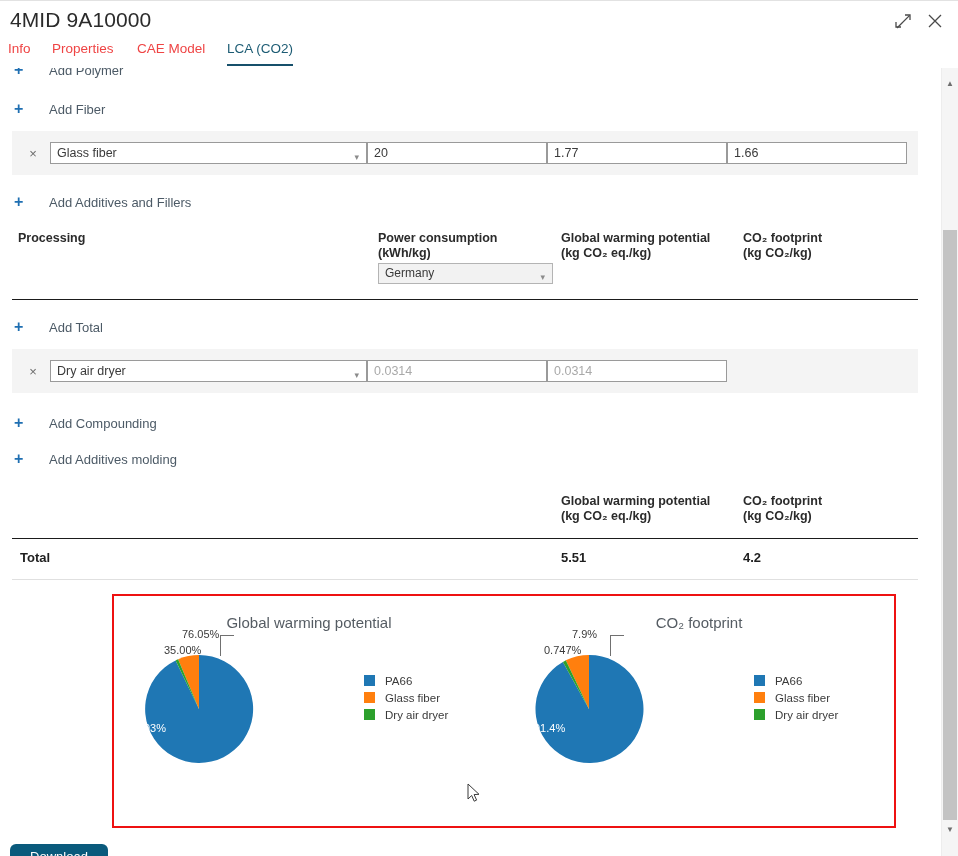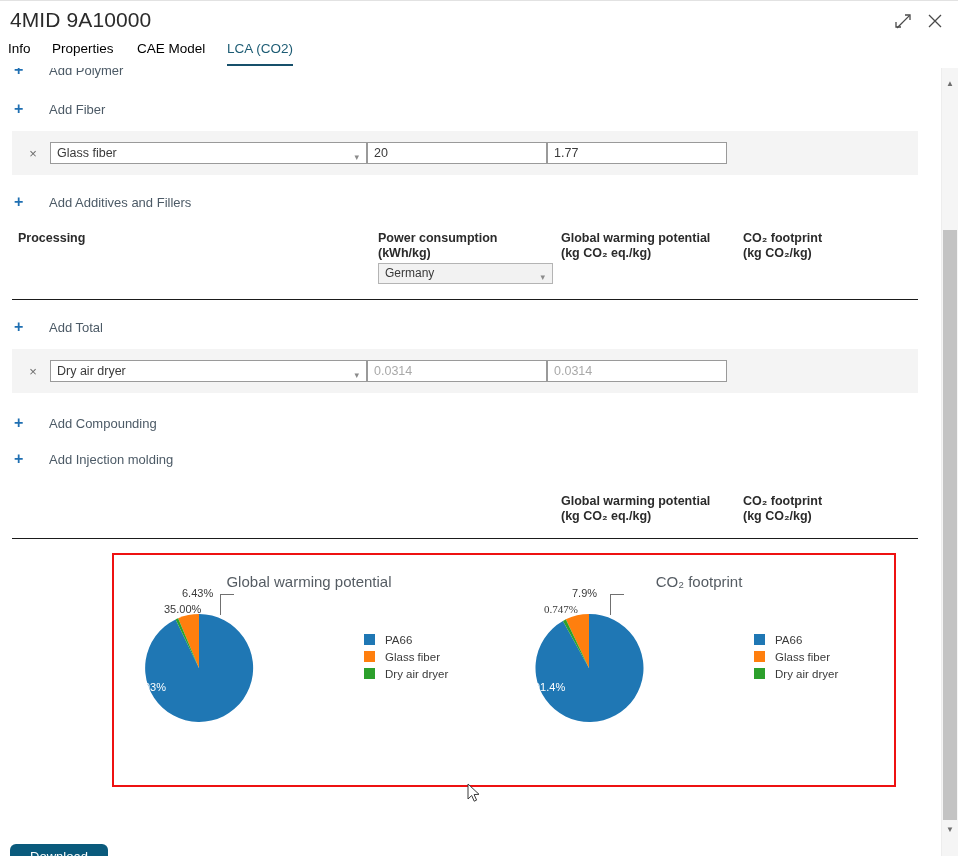--- a/index.html
+++ b/index.html
@@ -50,21 +50,21 @@
     position: absolute;
     left: 0;
     top: 40px;
     height: 28px;
     width: 958px;
   }
   .tab {
     position: absolute;
     top: 0;
     font-size: 13.5px;
-    color: #000000;
+    color: #ef4444;
     padding-bottom: 8px;
     cursor: pointer;
     white-space: nowrap;
   }
   .tab.active {
     color: #1d5c74;
     border-bottom: 2px solid #17506b;
   }
 
   
@@ -378,20 +378,21 @@
     </div>
 
     <div class="comp-row" style="margin-top:9px;">
       <div class="x-btn">×</div>
       <div class="sel">
         <span>Glass fiber</span>
         <span class="caret">▾</span>
       </div>
       <div class="txtin">20</div>
       <div class="txtin">1.77</div>
+      <div class="txtin">1.66</div>
     </div>
 
     <div class="addrow" style="margin-top:14px;">
       <span class="plus">+</span>
       <span class="lbl">Add Additives and Fillers</span>
     </div>
 
     <div class="tbl-head" style="margin-top:16px;">
       <div class="th" style="left:0;text-align:center;">Processing</div>
       <div class="th" style="left:360px;">
@@ -428,52 +429,57 @@
       <div class="txtin ro">0.0314</div>
     </div>
 
     <div class="addrow" style="margin-top:17px;">
       <span class="plus">+</span>
       <span class="lbl">Add Compounding</span>
     </div>
 
     <div class="addrow" style="margin-top:10px;">
       <span class="plus">+</span>
-      <span class="lbl">Add Injection molding</span>
+      <span class="lbl">Add Additives molding</span>
     </div>
 
     <div class="tbl-head" style="margin-top:22px;height:44px;">
       <div class="th" style="left:543px;">
         <span>Global warming potential</span>
         <span class="unit">(kg CO₂ eq./kg)</span>
       </div>
       <div class="th" style="left:725px;">
         <span>CO₂ footprint</span>
         <span class="unit">(kg CO₂/kg)</span>
       </div>
     </div>
     <div class="rule"></div>
 
+    <div class="total-row">
+      <div class="cell" style="left:8px;">Total</div>
+      <div class="cell" style="left:549px;">5.51</div>
+      <div class="cell" style="left:731px;">4.2</div>
+    </div>
 
     <div class="chart-panel">
 
       <div class="chart-half left">
         <div class="chart-title">Global warming potential</div>
         <div class="pie-wrap">
           <svg width="110" height="110" viewBox="0 0 110 110">
 
             <path d="M55 55 L55.0 1.0 A54 54 0 1 1 31.6 6.4 Z" fill="#1f77b4"></path>
 
             <path d="M55 55 L55.0 1.0 A54 54 0 0 0 34.1 5.2 Z" fill="#ff7f0e"></path>
 
             <path d="M55 55 L34.1 5.2 A54 54 0 0 0 31.6 6.4 Z" fill="#2ca02c"></path>
           </svg>
           <div class="pct-in">93%</div>
           <div class="leader-line"></div>
-          <div class="lead lead-a">6.43%</div>
+          <div class="lead lead-a">76.05%</div>
           <div class="lead lead-b">35.00%</div>
         </div>
         <div class="legend">
           <div class="li">
             <span class="sw" style="background:#1f77b4"></span>
             <span>PA66</span>
           </div>
           <div class="li">
             <span class="sw" style="background:#ff7f0e"></span>
             <span>Glass fiber</span>
@@ -492,21 +498,21 @@
 
             <path d="M55 55 L55.0 1.0 A54 54 0 1 1 28.9 8.0 Z" fill="#1f77b4"></path>
 
             <path d="M55 55 L55.0 1.0 A54 54 0 0 0 31.8 6.2 Z" fill="#ff7f0e"></path>
 
             <path d="M55 55 L31.8 6.2 A54 54 0 0 0 28.9 8.0 Z" fill="#2ca02c"></path>
           </svg>
           <div class="pct-in">91.4%</div>
           <div class="leader-line"></div>
           <div class="lead lead-a">7.9%</div>
-          <div class="lead lead-b" style="left:10px;font-family:Liberation Serif, serif;">0.747%</div>
+          <div class="lead lead-b" style="left:10px;">0.747%</div>
         </div>
         <div class="legend">
           <div class="li">
             <span class="sw" style="background:#1f77b4"></span>
             <span>PA66</span>
           </div>
           <div class="li">
             <span class="sw" style="background:#ff7f0e"></span>
             <span>Glass fiber</span>
           </div>

